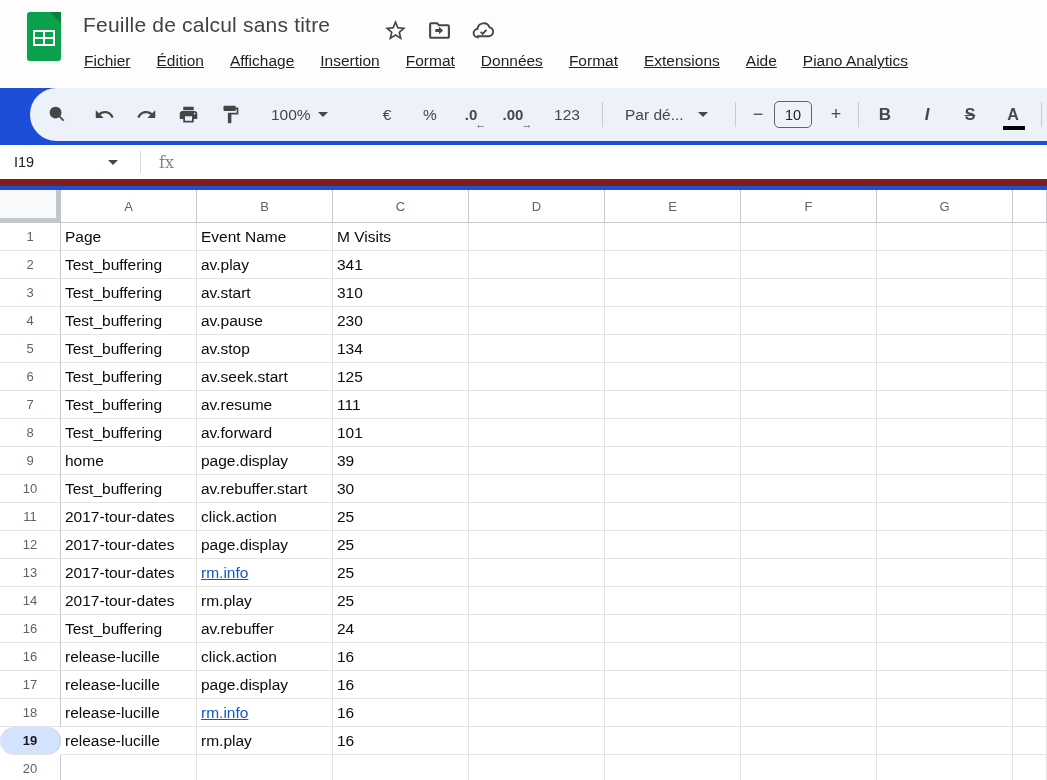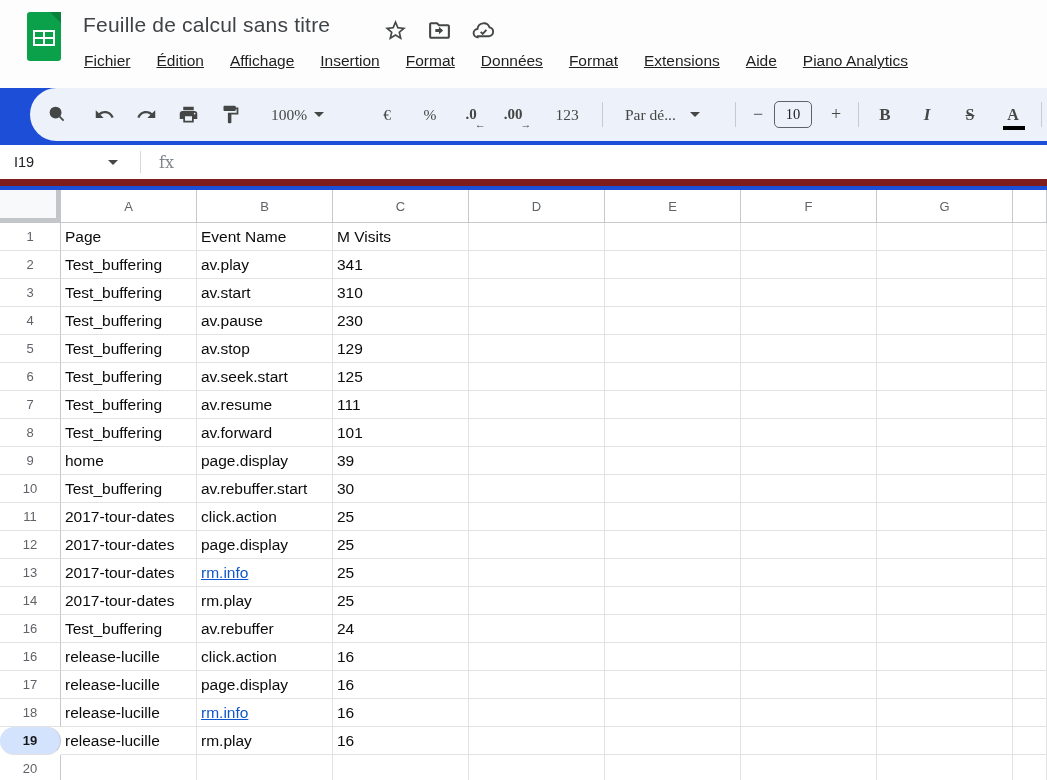--- a/index.html
+++ b/index.html
@@ -19,21 +19,21 @@
   .sheets-logo .gridico:after { content:""; position:absolute; left:8px; top:0; width:2px; height:12px; background:#fff; }
   .doc-title { position:absolute; left:83px; top:13px; font-size:21px; color:#404346; letter-spacing:.2px; }
   .title-icons { position:absolute; left:383px; top:18px; display:flex; gap:19px; }
   .title-icons svg { width:25px; height:25px; display:block; }
   .menubar { position:absolute; left:84px; top:48px; display:flex; }
   .menu-item { font-size:15.5px; color:#1f1f1f; padding:4px 13px; border-radius:8px; cursor:default;text-decoration:underline; }
   .menu-item:first-child { padding-left:0; }
 
   
   .toolbar { position:absolute; left:30px; top:88px; width:1017px; height:53px;
-    background:#edf2fa; border-radius:26.5px 0 0 26.5px; display:flex; align-items:center;font-family:Liberation Serif, serif; }
+    background:#edf2fa; border-radius:26.5px 0 0 26.5px; display:flex; align-items:center; }
   .tbtn { height:40px; display:flex; align-items:center; justify-content:center; color:#444746; }
   .tbtn svg { width:21px; height:21px; fill:#444746; }
   .caret { width:0; height:0; border-left:5px solid transparent; border-right:5px solid transparent;
     border-top:5px solid #444746; display:inline-block; margin-left:7px; }
   .sep { width:1px; height:25px; background:#c7cad1; }
   .txtb { font-size:15.5px; color:#444746; }
   .decbtn { position:relative; font-size:15px; font-weight:bold; color:#444746; }
   .decbtn .arr { position:absolute; font-weight:normal; font-size:11px; right:-9px; bottom:-7px; }
   .fontsize-box { width:38px; height:27px; border:1px solid #5f6368; border-radius:5px;
     display:flex; align-items:center; justify-content:center; font-size:14.5px; color:#202124; background:#edf2fa; }
@@ -239,21 +239,21 @@
       <div class="cell">av.pause</div>
       <div class="cell">230</div>
       <div class="cell"></div>
       <div class="cell"></div>
       <div class="cell"></div>
       <div class="cell"></div>
       <div class="cell"></div>
       <div class="rowhdr">5</div>
       <div class="cell">Test_buffering</div>
       <div class="cell">av.stop</div>
-      <div class="cell">129</div>
+      <div class="cell">134</div>
       <div class="cell"></div>
       <div class="cell"></div>
       <div class="cell"></div>
       <div class="cell"></div>
       <div class="cell"></div>
       <div class="rowhdr">6</div>
       <div class="cell">Test_buffering</div>
       <div class="cell">av.seek.start</div>
       <div class="cell">125</div>
       <div class="cell"></div>

